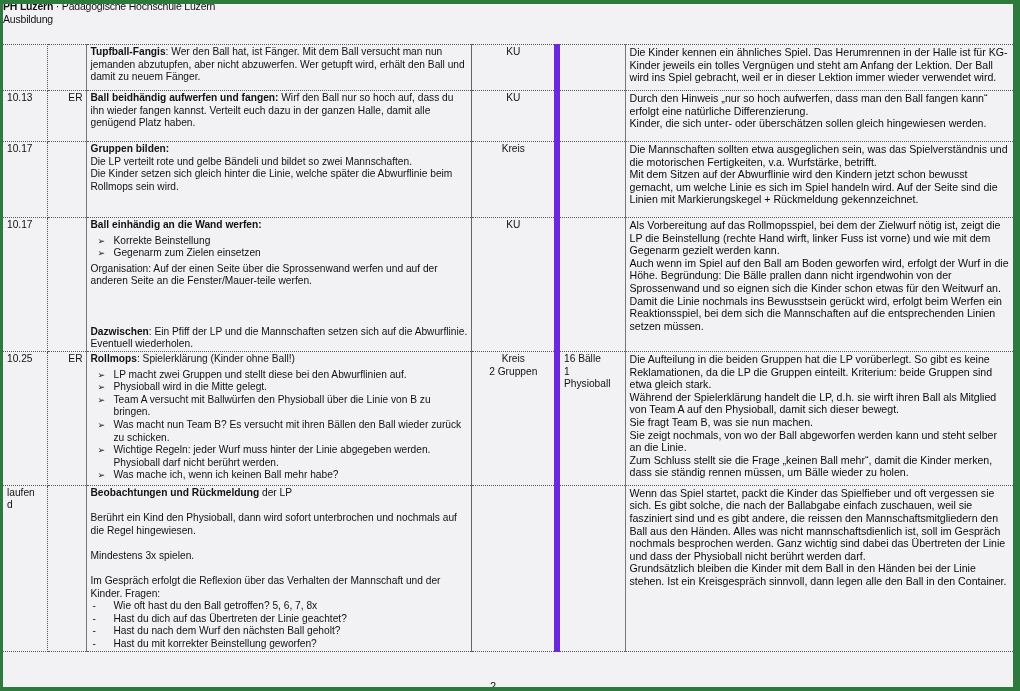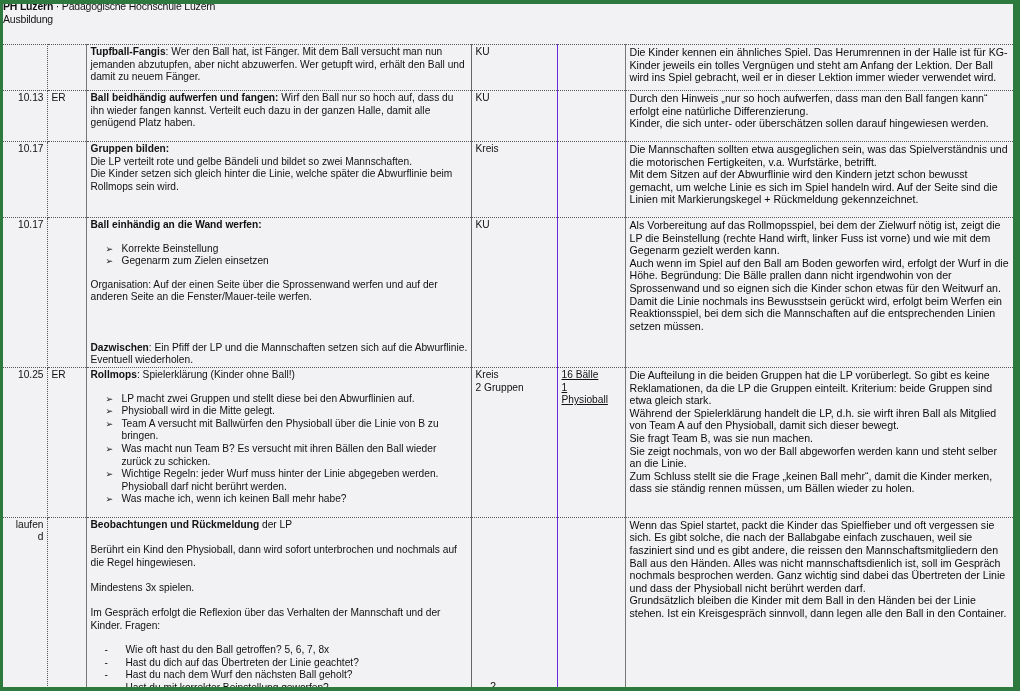--- a/index.html
+++ b/index.html
@@ -24,31 +24,31 @@
       position:absolute; left:0; top:40px;
       border-collapse:collapse; table-layout:fixed;
       width:1010px;
       font-size:10.2px; line-height:12.6px; color:#111;
     }
     table.plan td {
       vertical-align:top; padding:1px 3px 0 4px;
       border-top:1px dotted #555; border-bottom:1px dotted #555;
       overflow:hidden;
     }
-    td.c-time { border-right:1px dotted #555;text-align:right; }
-    td.c-phase { border-right:1.5px solid #777; text-align:left; }
+    td.c-time { border-right:1px dotted #555; }
+    td.c-phase { border-right:1.5px solid #777; text-align:right; }
     td.c-content { border-right:1px solid #666; }
-    td.c-org { border-right:1px solid #6d28d9; }
-    td.c-mat { border-right:1.5px solid #777;text-decoration:underline; }
+    td.c-org { border-right:6px solid #6d28d9; text-align:center; }
+    td.c-mat { border-right:1.5px solid #777; }
     td.c-comment { font-size:10.6px; line-height:12.6px; color:#0b0b0b;margin-left:48px; }
     .b { font-weight:bold; }
-    ul.arrows { list-style:none; margin:11px; padding:0 0 0 4px; }
+    ul.arrows { list-style:none; margin:3px; padding:0 0 0 4px; }
     ul.arrows li { position:relative; padding-left:16px; }
     ul.arrows li::before { content:"\27A2"; position:absolute; left:0; top:0; font-size:9px; }
-    ul.dashes { list-style:none; margin:12px; padding:0; }
+    ul.dashes { list-style:none; margin:0; padding:0; }
     ul.dashes li { position:relative; padding-left:23px; }
     ul.dashes li::before { content:"-"; position:absolute; left:2px; top:0; }
     .gap { height:12.6px; }
     .pagenum {
       position:absolute; left:487px; top:676px;
       font-size:11px; color:#111;
     }
   </style>
 </head>
 <body>
@@ -86,21 +86,21 @@
     <tr style="height:51px">
       <td class="c-time">10.13</td>
       <td class="c-phase">ER</td>
       <td class="c-content">
         <span class="b">Ball beidhändig aufwerfen und fangen:</span><span> Wirf den Ball nur so hoch auf, dass du ihn wieder fangen kannst. Verteilt euch dazu in der ganzen Halle, damit alle genügend Platz haben.</span>
       </td>
       <td class="c-org">KU</td>
       <td class="c-mat"></td>
       <td class="c-comment">
         <div>Durch den Hinweis „nur so hoch aufwerfen, dass man den Ball fangen kann“ erfolgt eine natürliche Differenzierung.</div>
-        <div>Kinder, die sich unter- oder überschätzen sollen darauf hingewiesen werden.</div>
+        <div>Kinder, die sich unter- oder überschätzen sollen gleich hingewiesen werden.</div>
       </td>
     </tr>
 
     <tr style="height:76px">
       <td class="c-time">10.17</td>
       <td class="c-phase"></td>
       <td class="c-content">
         <div class="b">Gruppen bilden:</div>
         <div>Die LP verteilt rote und gelbe Bändeli und bildet so zwei Mannschaften.</div>
         <div>Die Kinder setzen sich gleich hinter die Linie, welche später die Abwurflinie beim Rollmops sein wird.</div>
@@ -158,21 +158,21 @@
       <td class="c-mat">
         <div>16 Bälle</div>
         <div>1</div>
         <div>Physioball</div>
       </td>
       <td class="c-comment">
         <div>Die Aufteilung in die beiden Gruppen hat die LP vorüberlegt. So gibt es keine Reklamationen, da die LP die Gruppen einteilt. Kriterium: beide Gruppen sind etwa gleich stark.</div>
         <div>Während der Spielerklärung handelt die LP, d.h. sie wirft ihren Ball als Mitglied von Team A auf den Physioball, damit sich dieser bewegt.</div>
         <div>Sie fragt Team B, was sie nun machen.</div>
         <div>Sie zeigt nochmals, von wo der Ball abgeworfen werden kann und steht selber an die Linie.</div>
-        <div>Zum Schluss stellt sie die Frage „keinen Ball mehr“, damit die Kinder merken, dass sie ständig rennen müssen, um Bällen wieder zu holen.</div>
+        <div>Zum Schluss stellt sie die Frage „keinen Ball mehr“, damit die Kinder merken, dass sie ständig rennen müssen, um Bälle wieder zu holen.</div>
       </td>
     </tr>
 
     <tr style="height:163px">
       <td class="c-time">
         <div>laufen</div>
         <div>d</div>
       </td>
       <td class="c-phase"></td>
       <td class="c-content">

